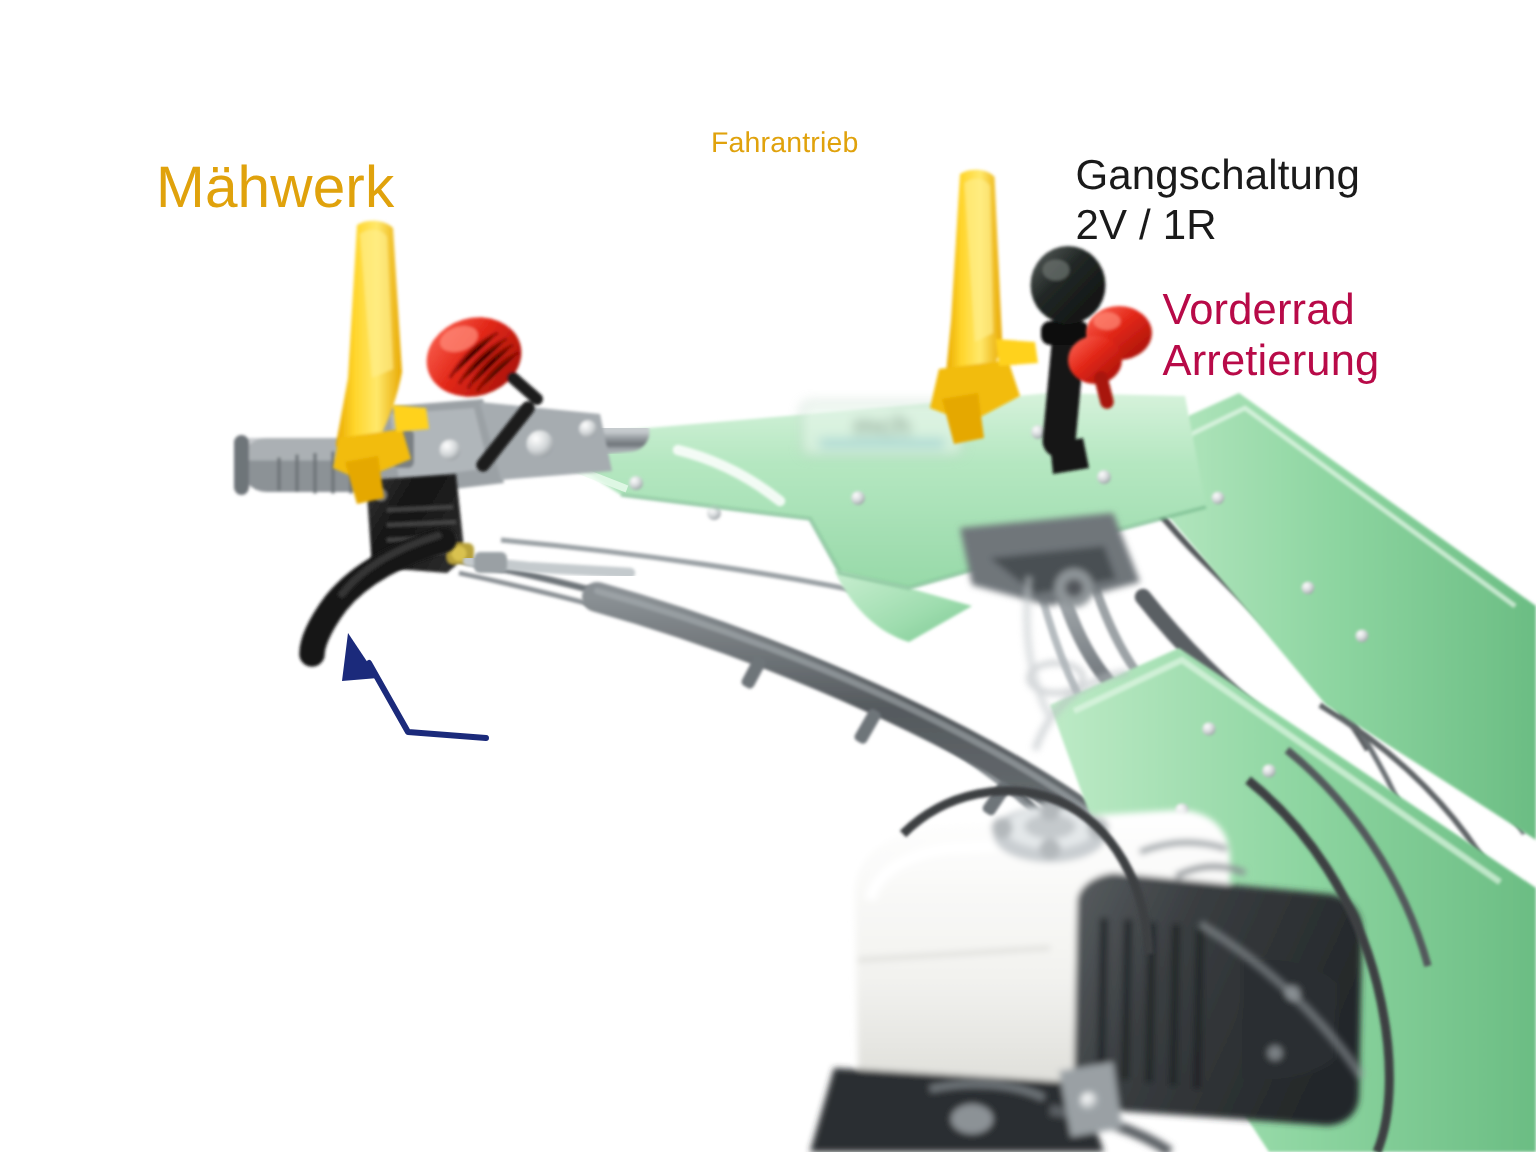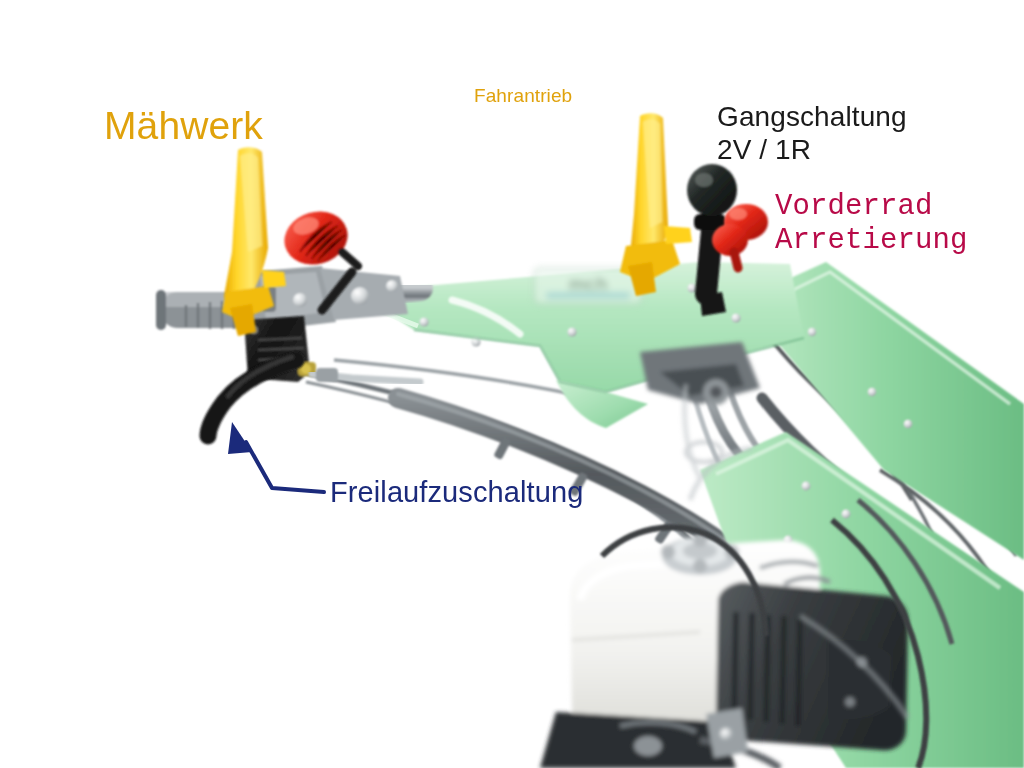--- a/index.html
+++ b/index.html
@@ -36,21 +36,21 @@
   }
   .callout.gold    { color: #E0A20C; }
   .callout.crimson { color: #B80A48; }
   .callout.dark    { color: #1A1A1A; }
   .callout.navy    { color: #1B2A7B; }
 
   #lbl-maehwerk          { left: 104px; top: 103px;  font-size: 39px; }
   #lbl-fahrantrieb       { left: 474px; top: 85px;   font-size: 19px; }
   #lbl-gangschaltung     { left: 717px; top: 100px;   font-size: 28px; }
   #lbl-drehzahl          { left: 338px; top: 194px;  font-size: 29px; }
-  #lbl-vorderrad         { left: 775px; top: 190px;  font-size: 29px; font-family: Liberation Mono, monospace; }
+  #lbl-vorderrad         { left: 775px; top: 190px;  font-size: 29px; }
   #lbl-freilauf          { left: 330px; top: 475px;  font-size: 29px; }
 </style>
 </head>
 <body>
 
 <div id="stage">
 
   <svg id="machine-svg" viewBox="0 0 1024 768">
     <defs>
       <linearGradient id="gGreenPanel" x1="0" y1="0" x2="0" y2="1">
@@ -371,15 +371,14 @@
 
   <div class="callout gold" id="lbl-fahrantrieb">Fahrantrieb</div>
 
   <div class="callout dark" id="lbl-gangschaltung">Gangschaltung
 2V / 1R</div>
 
 
   <div class="callout crimson" id="lbl-vorderrad">Vorderrad
 Arretierung</div>
 
-  <div class="callout navy" id="lbl-freilauf">Freilaufzuschaltung</div>
 
 </div>
 
 </body></html>

